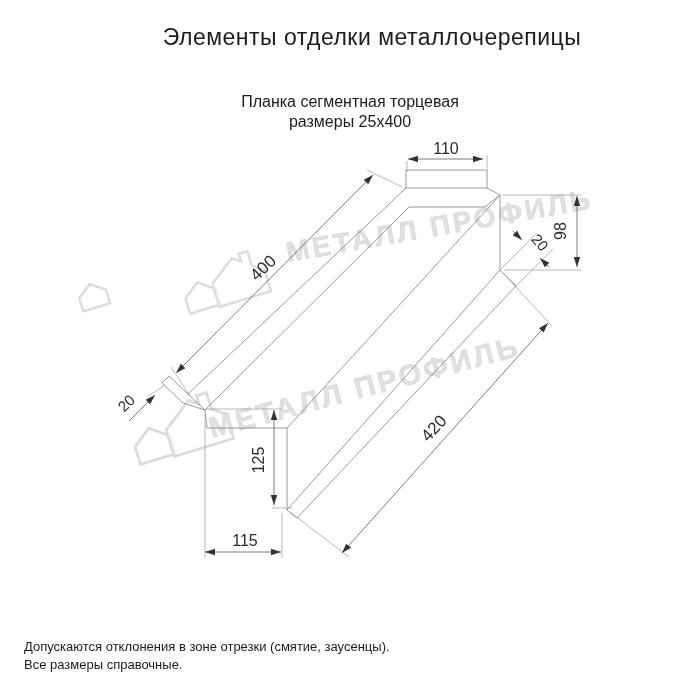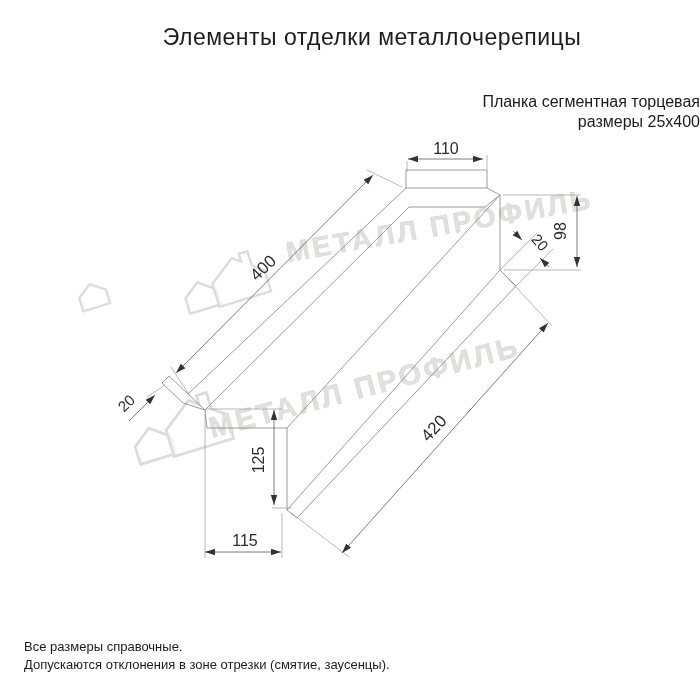--- a/index.html
+++ b/index.html
@@ -1,20 +1,20 @@
 <!DOCTYPE html>
 <html><head>
 <meta charset="utf-8">
 <style>
   html,body{margin:0;padding:0;background:#ffffff;}
   #stage{position:relative;width:700px;height:700px;background:#ffffff;overflow:hidden;
          font-family:"Liberation Sans", sans-serif;}
   .title{position:absolute;top:24px;left:0;width:700px;text-align:center;
          font-size:23px;font-weight:400;color:#1c1c1c;letter-spacing:0.5px;padding-left:22px;}
-  .subtitle{position:absolute;top:92px;left:0;width:700px;text-align:right;
+  .subtitle{position:absolute;top:92px;left:0;width:700px;text-align:center;
             font-size:16px;font-weight:400;color:#1c1c1c;line-height:20px;}
   .footer{position:absolute;left:24px;bottom:26px;font-size:13px;color:#1c1c1c;line-height:18px;}
   svg{position:absolute;top:0;left:0;}
   .pline{stroke:#8f8f8f;stroke-width:0.9;fill:none;}
   .ext{stroke:#9a9a9a;stroke-width:0.7;fill:none;}
   .dim{stroke:#5a5a5a;stroke-width:0.8;fill:none;}
   .dimtext{fill:#2b2b2b;font-family:"Liberation Sans",sans-serif;}
   .wmtext{fill:#e1e0dc;stroke:#d3d2ce;stroke-width:0.4;font-weight:bold;
           font-family:"Liberation Sans",sans-serif;letter-spacing:3px;}
   .wmhouse{stroke:#d9dde2;stroke-width:2.4;fill:rgba(255,255,255,0.65);}
@@ -126,17 +126,17 @@
       <text class="dimtext" font-size="16" text-anchor="middle" transform="translate(566,231) rotate(-90)">98</text>
       <text class="dimtext" font-size="15" text-anchor="middle" transform="translate(536,246) rotate(48)">20</text>
       <text class="dimtext" font-size="17" text-anchor="middle" transform="translate(438,432) rotate(-47)">420</text>
       <text class="dimtext" font-size="15" text-anchor="middle" transform="translate(130,407) rotate(-44)">20</text>
       <text class="dimtext" font-size="16" text-anchor="middle" transform="translate(264,460) rotate(-90)">125</text>
       <text class="dimtext" font-size="16" text-anchor="middle" x="245" y="546">115</text>
     </g>
   </svg>
 
   <div class="footer">
+    <div>Допускаются отклонения в зоне отрезки (смятие, заусенцы).</div>
     <div>Все размеры справочные.</div>
-    <div>Допускаются отклонения в зоне отрезки (смятие, заусенцы).</div>
   </div>
 
 </div>
 
 </body></html>

